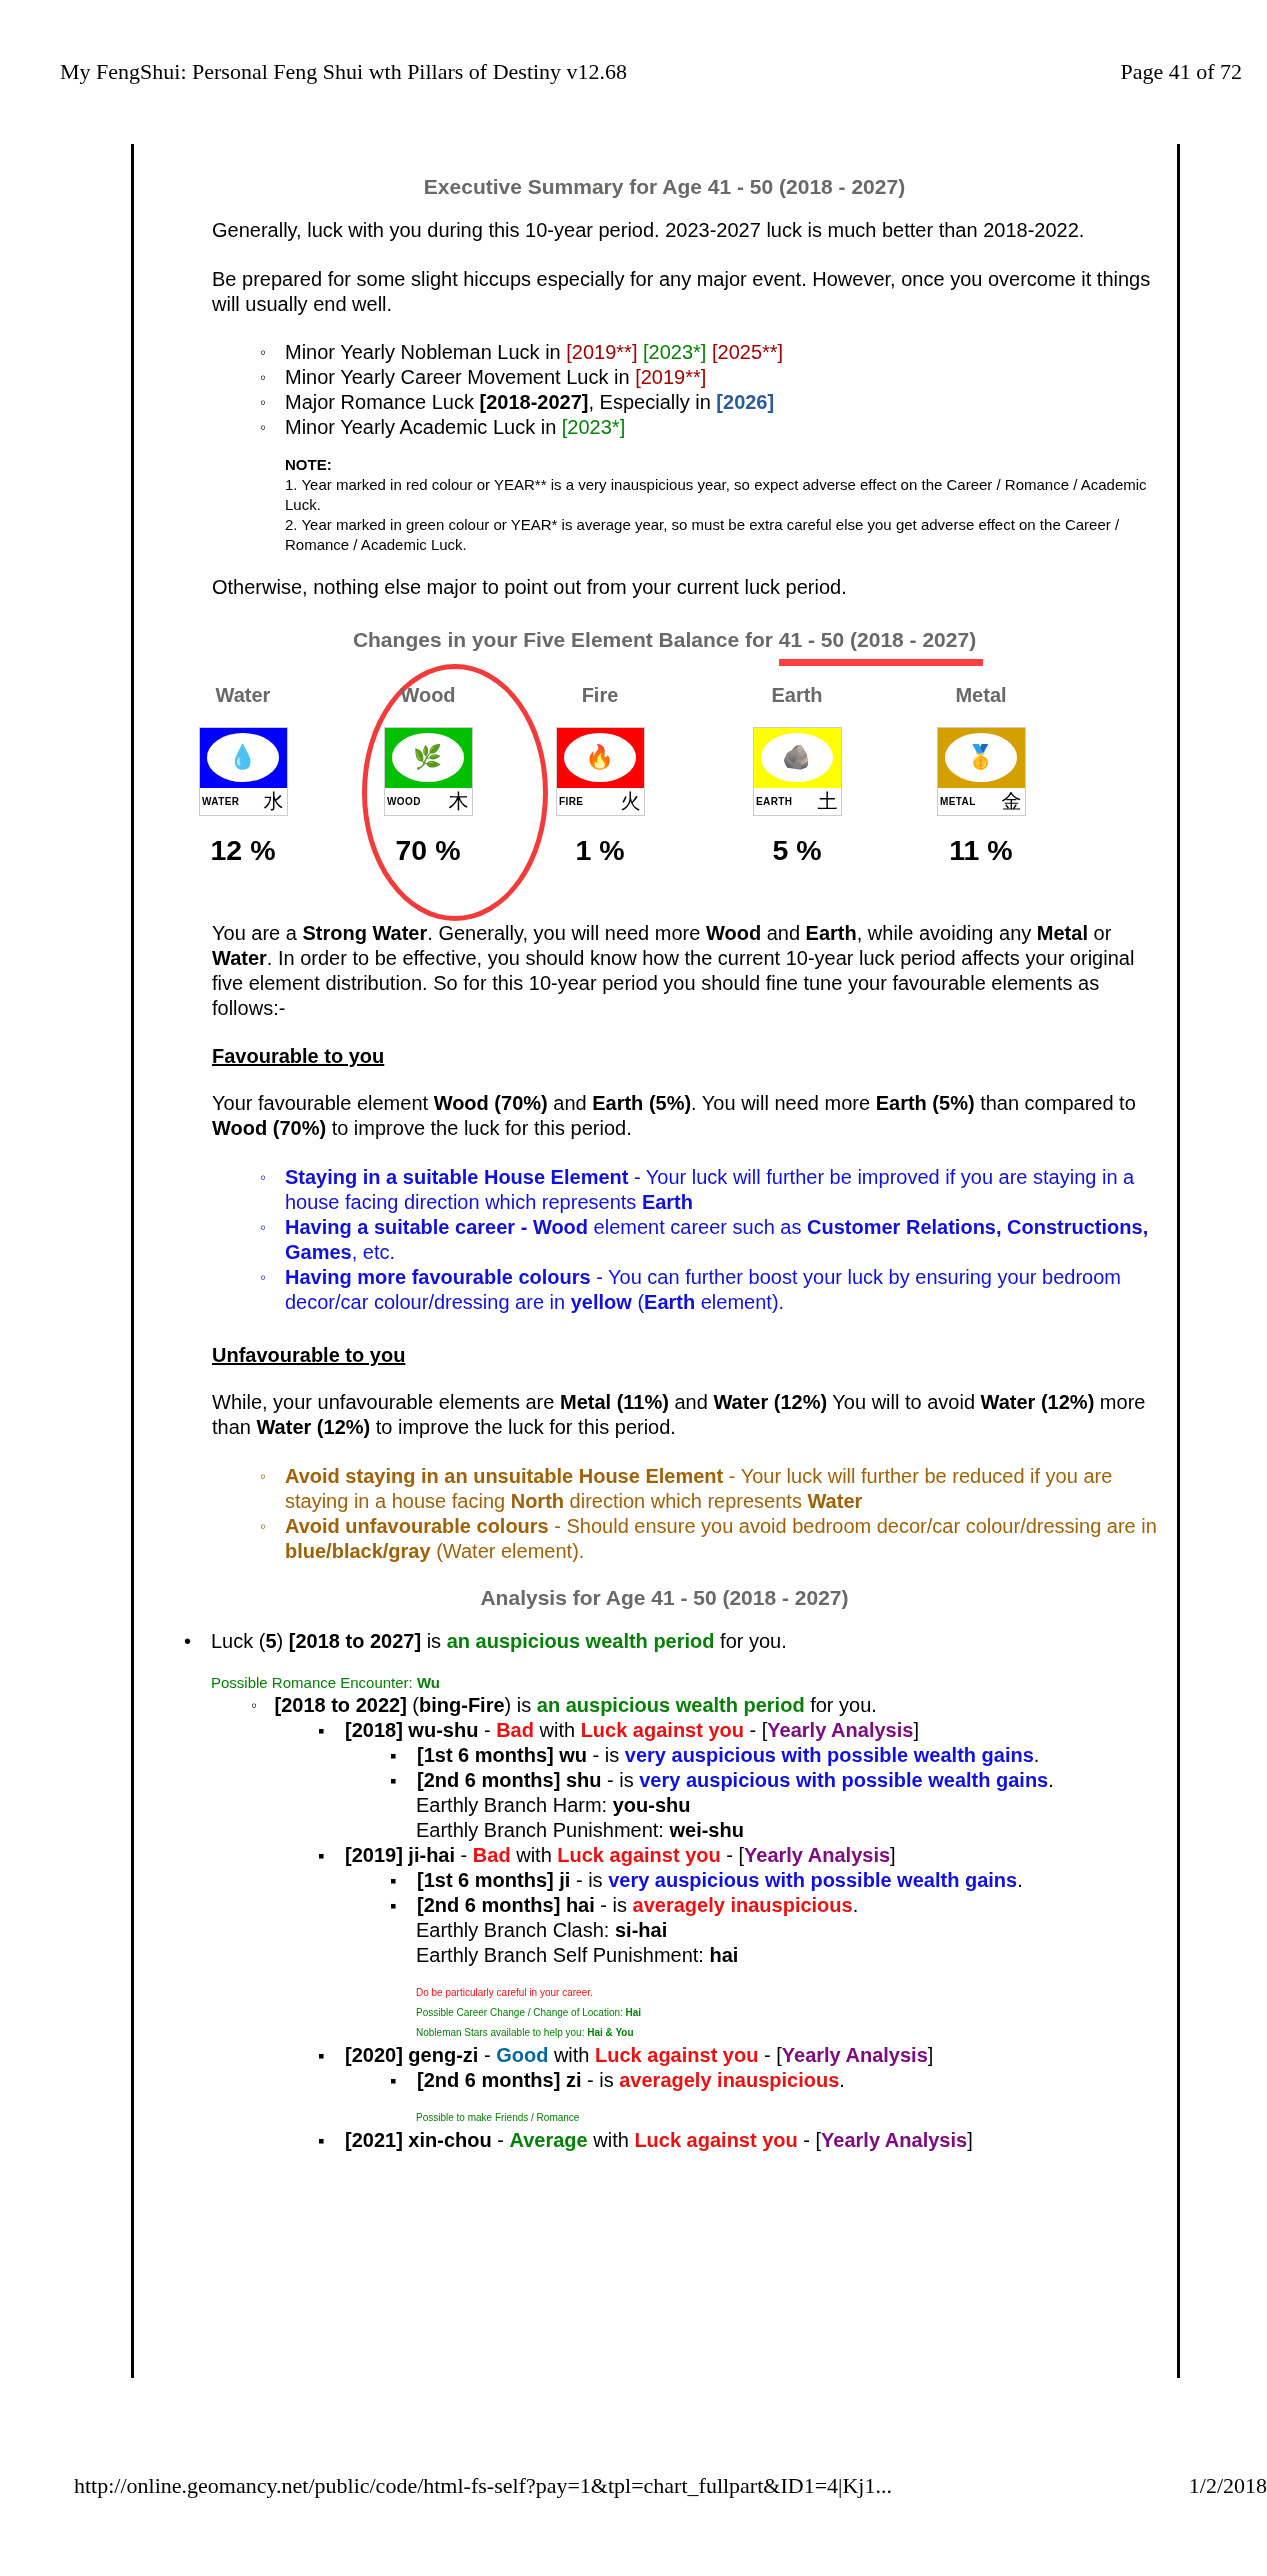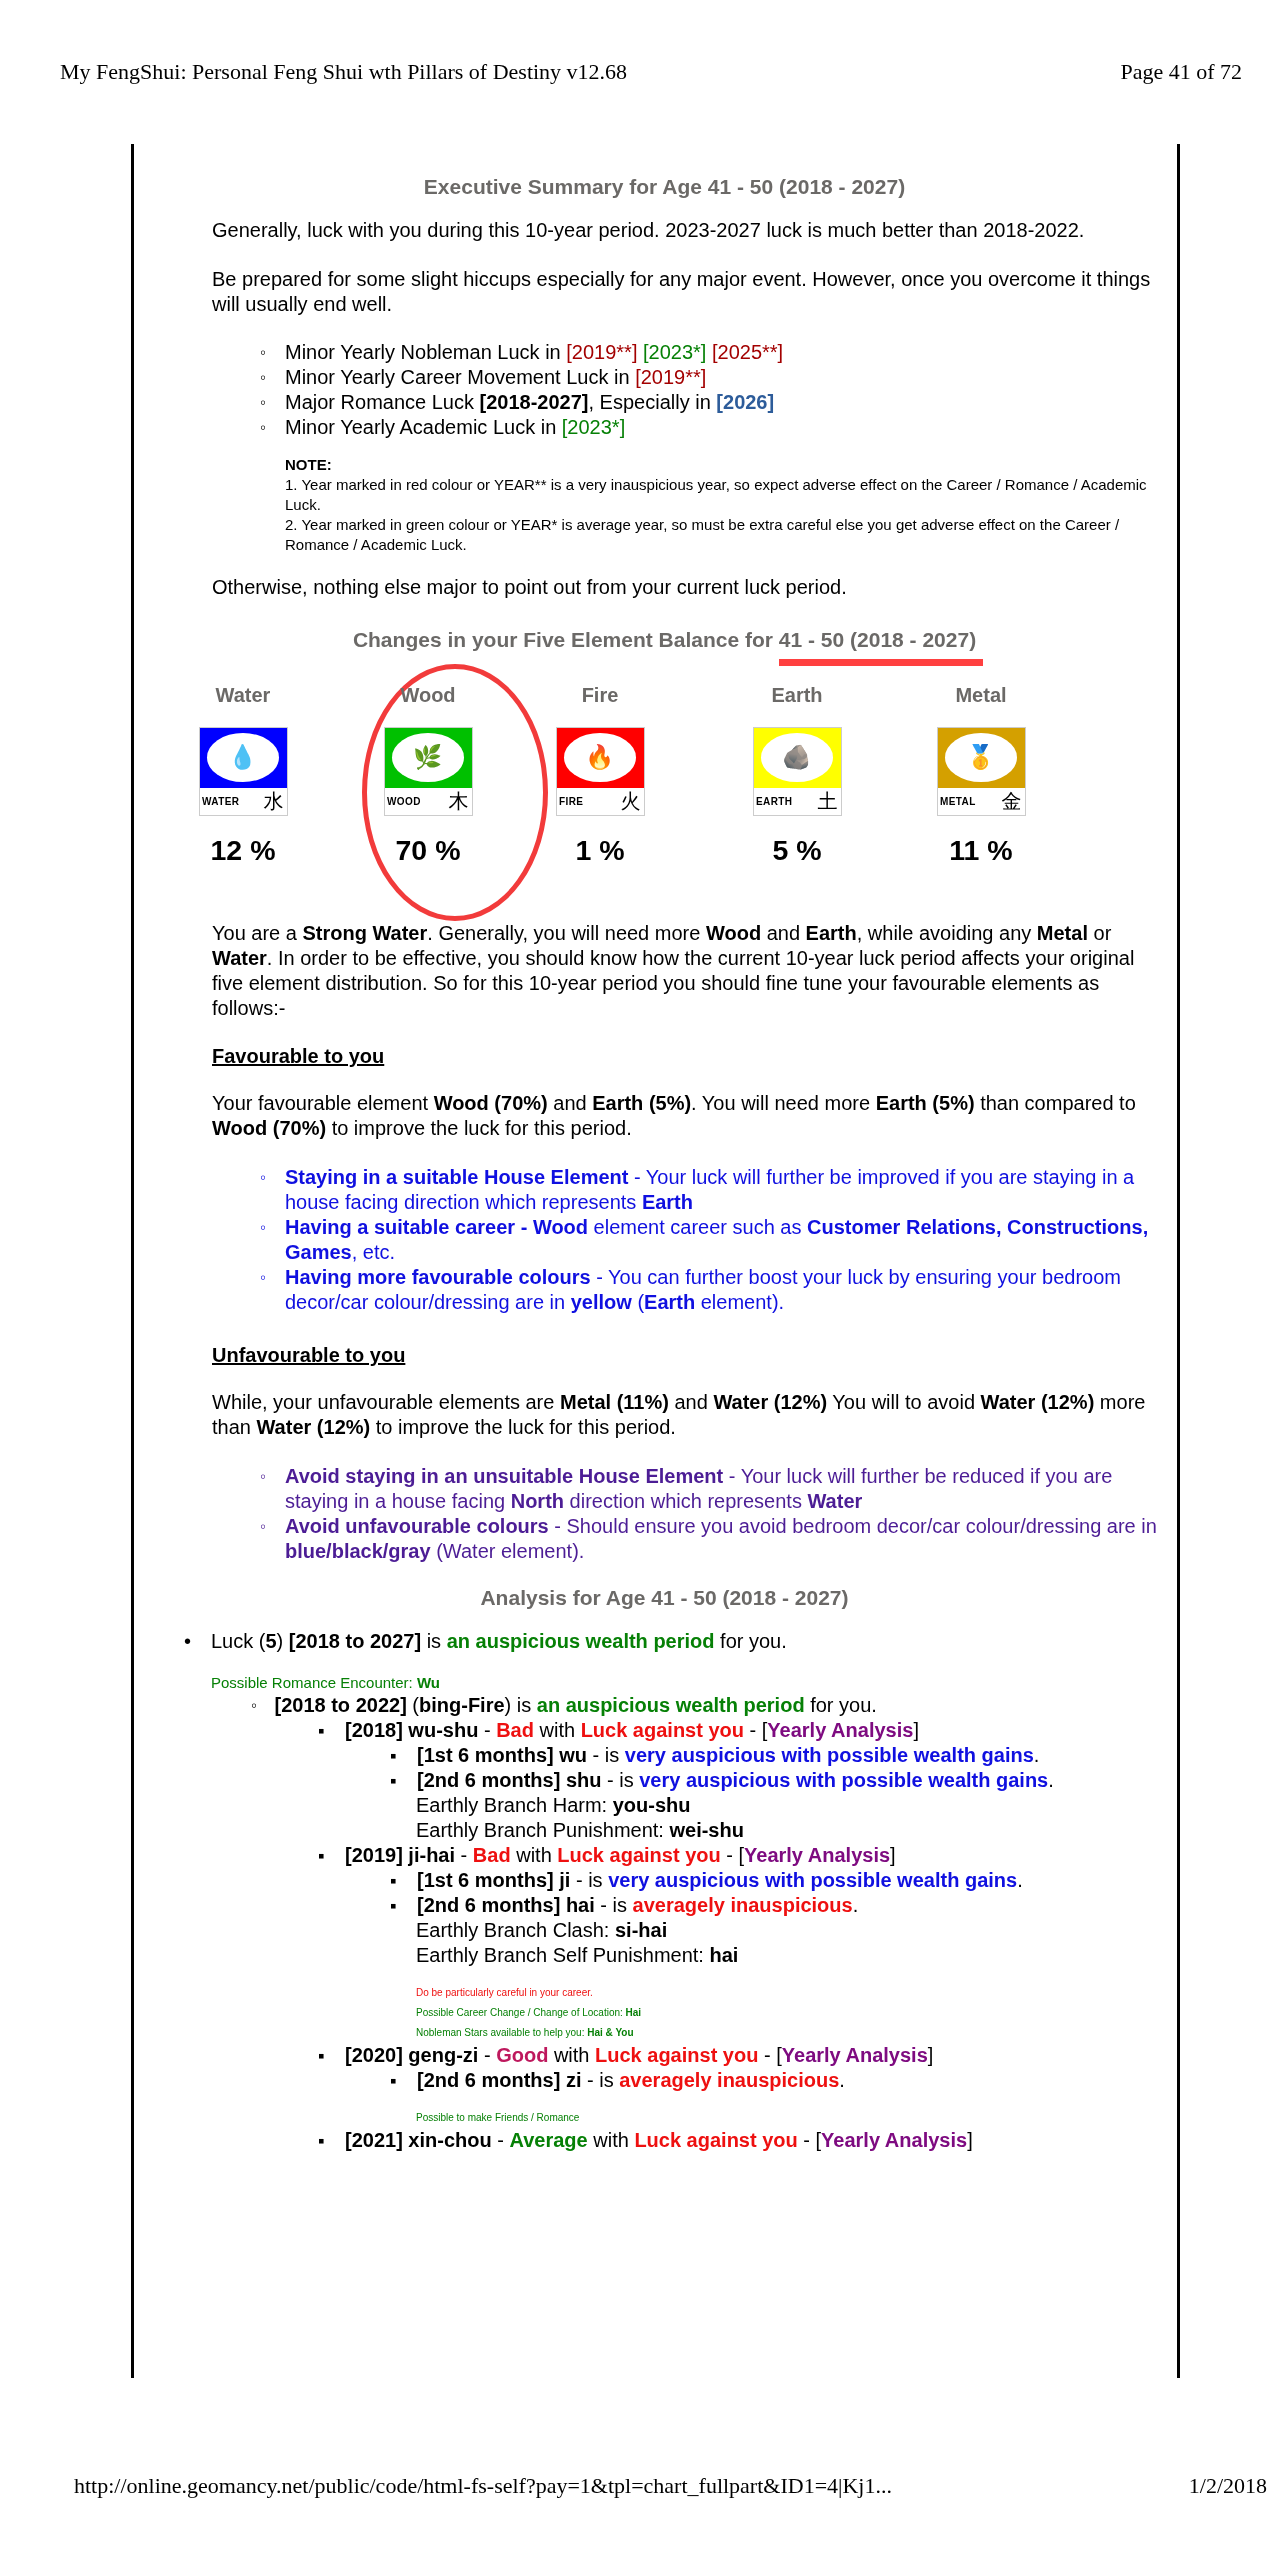--- a/index.html
+++ b/index.html
@@ -33,37 +33,37 @@
   .el .tile { margin: 10px auto 0 auto; width: 87px; height: 87px; position: relative; border: 0.8px solid #ccc; background: #fff; }
   .el .tile .top { height: 60px; position: relative; }
   .el .tile .oval { position: absolute; left: 7.6px; top: 5.9px; width: 72px; height: 49px; border-radius: 50%; background: #fff; display: flex; align-items: center; justify-content: center; font-size: 23.5px; }
   .el .tile .bottom { height: 27px; display: flex; align-items: center; justify-content: space-between; padding: 0 2.5px; font-size: 10px; font-weight: bold; letter-spacing: 0.4px; }
   .el .tile .bottom .cn { font-size: 20px; font-weight: normal; }
   .el .pct { font-size: 28.5px; font-weight: bold; margin-top: 22px; }
   .ring { position: absolute; left: 203px; top: -18.5px; width: 186px; height: 257px; border: 5px solid #f23b3b; border-radius: 50%; box-sizing: border-box; }
   .intro { margin-left: 53px; margin-top: 3.4px; }
   h4.sub { margin: 0 0 22px 53px; font-size: 20px; text-decoration: underline; }
   .fav-list li { color: #1010e0; }
-  .unfav-list li { color: #4c1d95; }
+  .unfav-list li { color: #a16207; }
   .analysis { margin-left: 25px; }
   .l1 { position: relative; padding-left: 27px; }
   .l1::before { content: "\2022"; position: absolute; left: 0; top: 0; }
   .small-green { color: #068006; font-size: 15px; margin: 18.5px 0 0 27px; line-height: 20px; }
   .l2 { position: relative; padding-left: 23.5px; margin-left: 67px; }
   .l2::before { content: "\25E6"; position: absolute; left: 0; top: 0; font-size: 17px; }
   .l3 { position: relative; padding-left: 27px; margin-left: 134px; }
   .l3::before { content: "\25AA"; position: absolute; left: 0; top: 0; font-size: 18.5px; }
   .l4 { position: relative; padding-left: 27px; margin-left: 206px; }
   .l4::before { content: "\25AA"; position: absolute; left: 0; top: 0; font-size: 18.5px; }
   .l4-plain { margin-left: 232px; }
   .small-block { margin-left: 232px; font-size: 10px; line-height: 20px; margin-top: 15px; }
   .c-red { color: #ee1010; }
   .c-green { color: #068006; }
   .c-blue { color: #1010e0; }
-  .c-lblue { color: #be185d; }
+  .c-lblue { color: #0369a1; }
   .c-purple { color: #7e0b80; }
 </style>
 </head>
 <body>
 
 <div class="print-header">
   <span class="title">My FengShui: Personal Feng Shui wth Pillars of Destiny v12.68</span>
   <span class="page">Page 41 of 72</span>
 </div>
 

